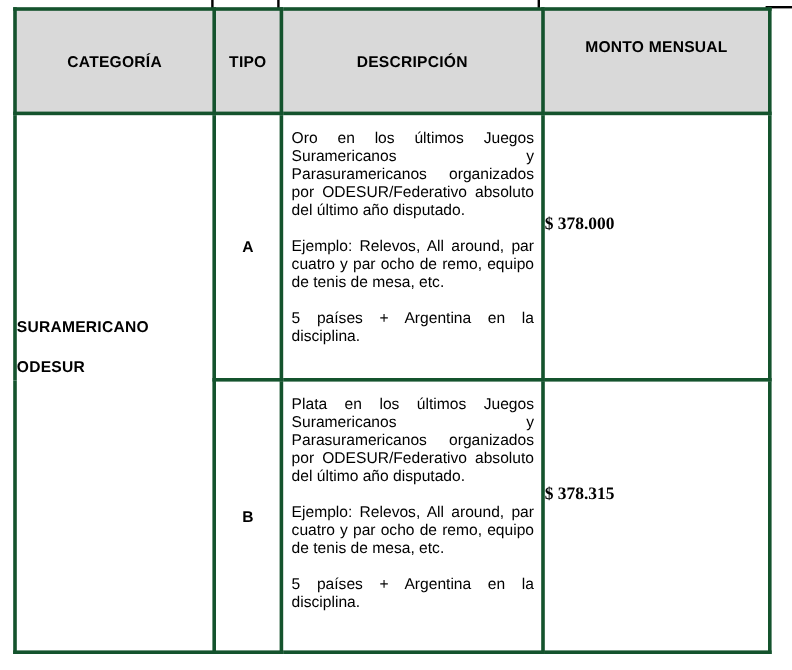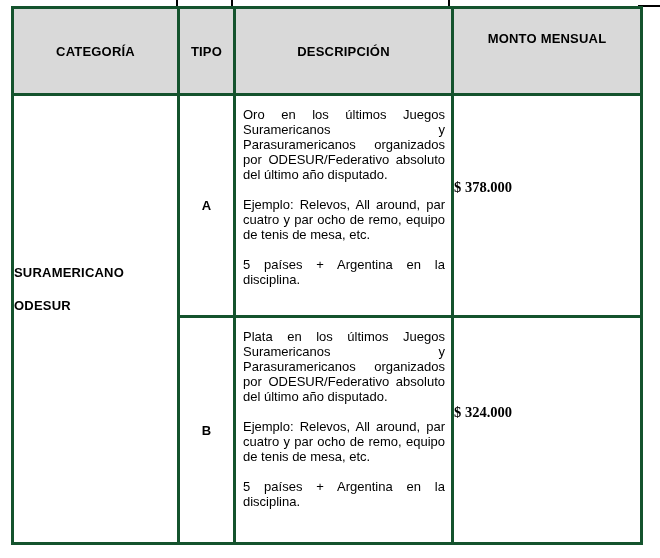--- a/index.html
+++ b/index.html
@@ -148,17 +148,17 @@
   </tr>
 
   <tr class="row-b">
     <td class="tipo-cell">B</td>
     <td class="desc-cell">
       <p>Plata en los últimos Juegos Suramericanos y Parasuramericanos organizados por ODESUR/Federativo absoluto del último año disputado.</p>
       <p>Ejemplo: Relevos, All around, par cuatro y par ocho de remo, equipo de tenis de mesa, etc.</p>
       <p>5 países + Argentina en la disciplina.</p>
     </td>
     <td class="monto-cell">
-      <span class="monto-inner">$ 324.000</span>
+      <span class="monto-inner">$ 378.315</span>
     </td>
   </tr>
 </tbody>
   </table>
 
 </body></html>

